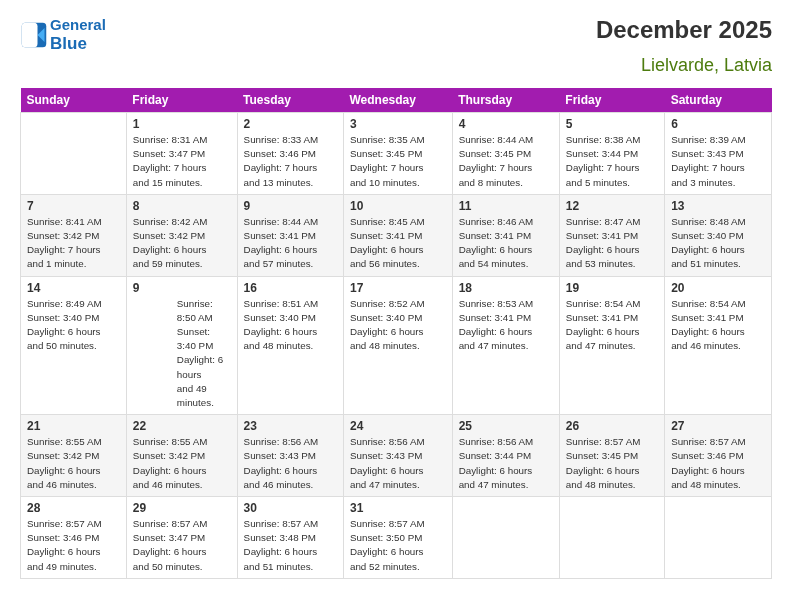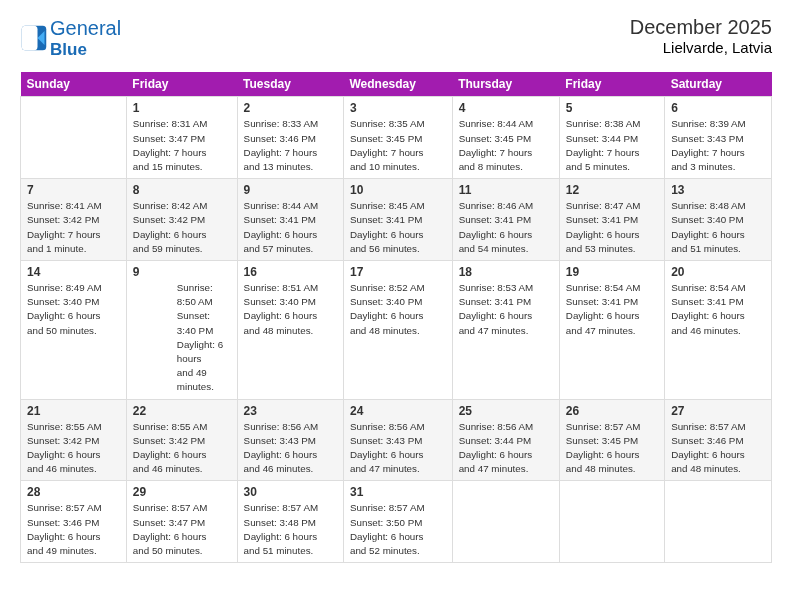--- a/index.html
+++ b/index.html
@@ -29,27 +29,28 @@
     .logo-icon {
       width: 28px;
       height: 28px;
       margin-right: 2px;
       position: relative;
     }
     .title-block {
       text-align: right;
     }
     .month-title {
-      font-size: 20px;
-      font-weight: normal;
+      font-size: 24px;
+      font-weight: bold;
       color: #333;
     }
     .location {
-      font-size: 15px;
-      color: #000000;
+      font-size: 18px;
+      color: #4d7c0f;
+      margin-top: 11px;
     }
     table {
       width: 100%;
       border-collapse: collapse;
       font-size: 10.5px;
     }
     thead tr th {
       background-color: #a21caf;
       color: #fff;
       padding: 5px 6px;
@@ -89,21 +90,21 @@
 
 <div class="page">
   <div class="header">
     <div class="logo">
       <svg class="logo-icon" viewBox="0 0 32 32" width="40" height="40">
         <rect x="2" y="2" width="28" height="28" rx="4" fill="#1a6bb5"></rect>
         <polygon points="28,8 20,16 28,24" fill="#4db8ff" opacity="0.85"></polygon>
         <rect x="2" y="2" width="18" height="28" rx="4" fill="white"></rect>
       </svg>
       <div>
-        <div style="font-size:20px;font-weight:normal;color:#1a6bb5;line-height:1.2;">General</div>
+        <div style="font-size:15px;font-weight:bold;color:#1a6bb5;line-height:1.2;">General</div>
         <div style="font-size:17px;font-weight:bold;color:#1a6bb5;line-height:1.2;">Blue</div>
       </div>
     </div>
     <div class="title-block">
       <div class="month-title">December 2025</div>
       <div class="location">Lielvarde, Latvia</div>
     </div>
   </div>
 
   <table>

